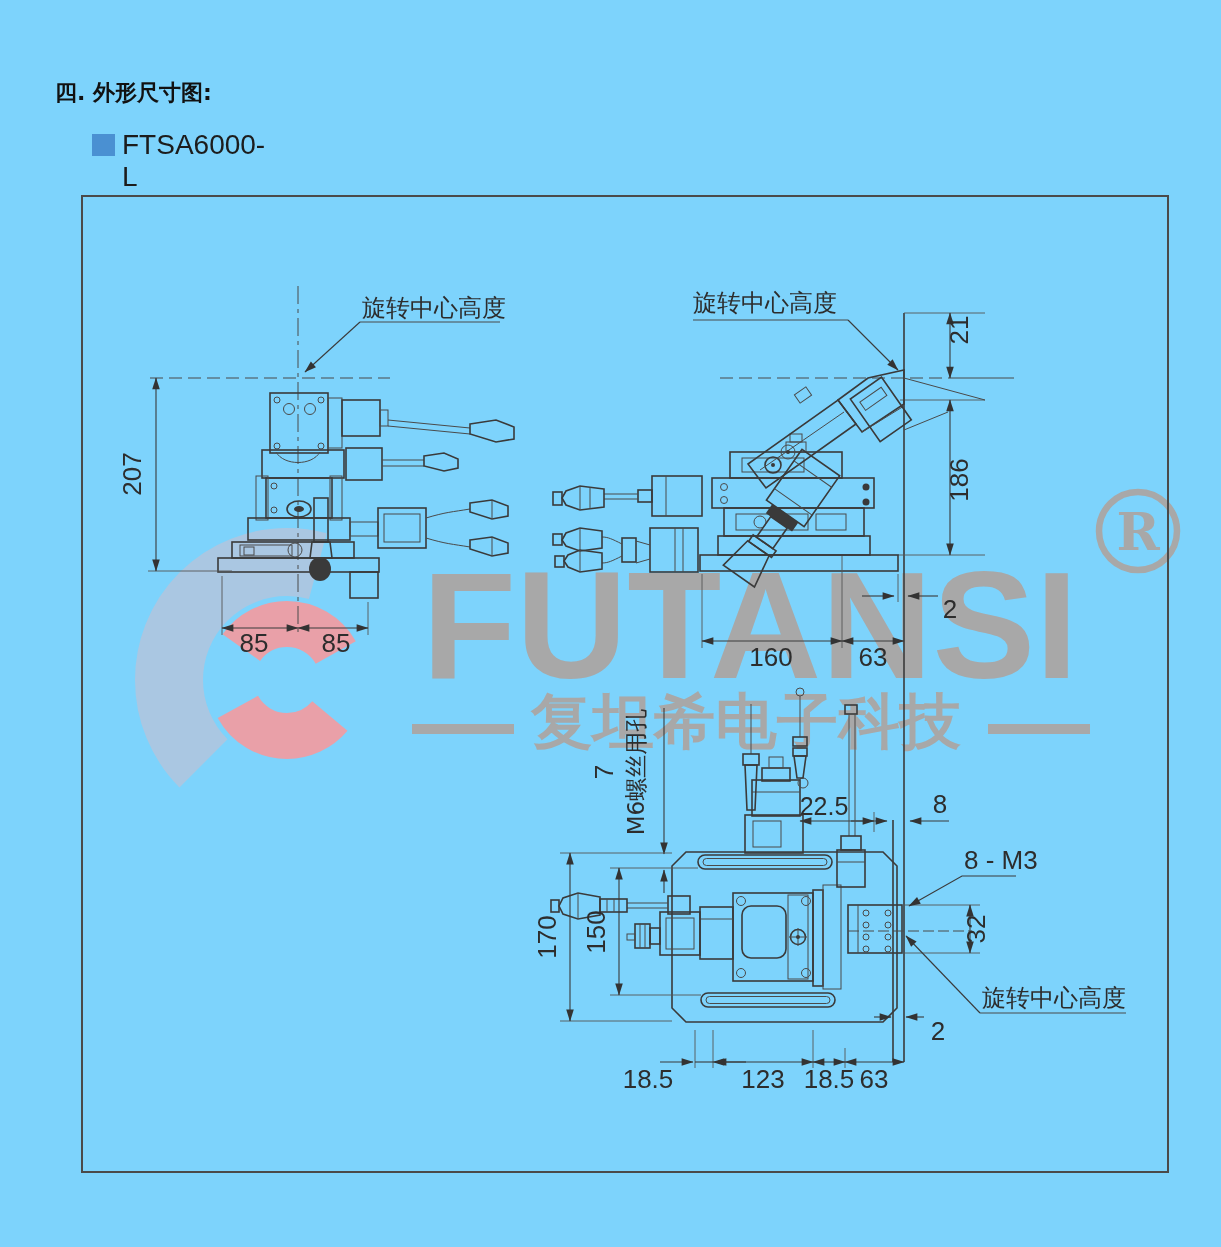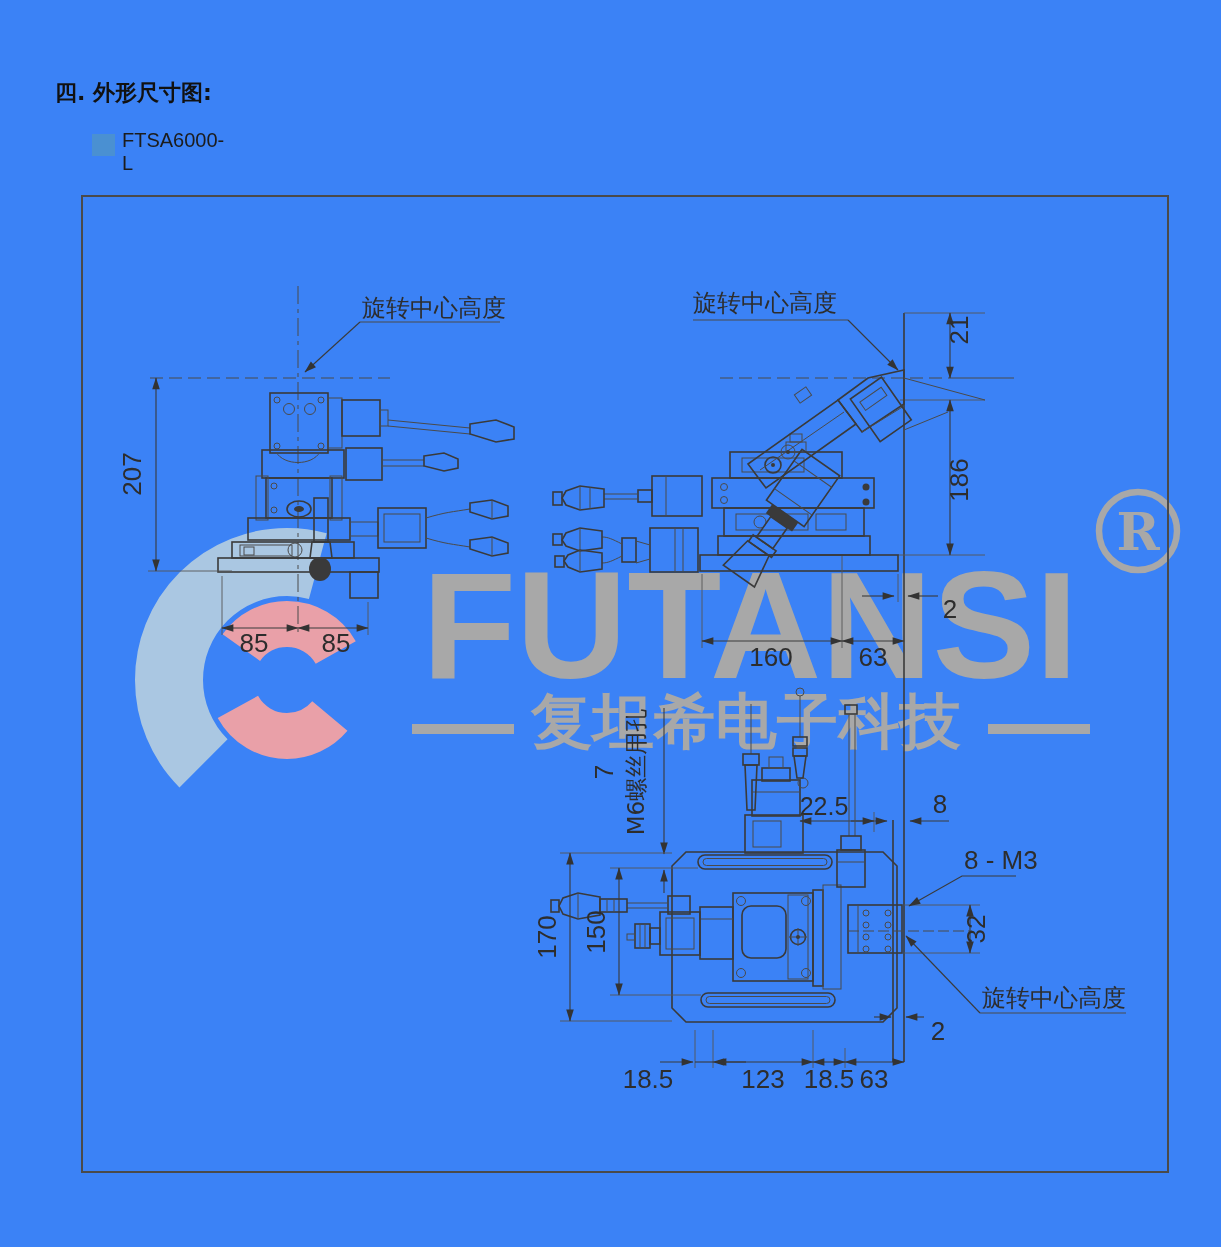--- a/index.html
+++ b/index.html
@@ -1,21 +1,21 @@
 <!DOCTYPE html>
 <html><head>
 <meta charset="utf-8">
 <style>
   html,body{margin:0;padding:0;background:#ffffff;}
-  #page{position:relative;width:1221px;height:1247px;background:#3b82f6;overflow:hidden;
+  #page{position:relative;width:1221px;height:1247px;background:#7dd3fc;overflow:hidden;
         font-family:"DejaVu Sans","Liberation Sans",sans-serif;}
   #heading{position:absolute;left:55px;top:78px;font-size:22px;font-weight:bold;color:#111;}
   #model-row{position:absolute;left:92px;top:129px;height:30px;}
   #bullet{position:absolute;left:0;top:5px;width:23px;height:22px;background:#4a90d2;}
-  #model-label{position:absolute;left:30px;top:0;font-size:20px;color:#1c1c1c;
+  #model-label{position:absolute;left:30px;top:0;font-size:28px;color:#1c1c1c;
                font-family:"Liberation Sans",sans-serif;}
   svg{position:absolute;left:0;top:0;}
   .ol{fill:none;stroke:#3a3a3a;stroke-width:1.6;}
   .tl{fill:none;stroke:#4a4a4a;stroke-width:1;}
   .dim{fill:none;stroke:#3a3a3a;stroke-width:1.1;}
   .ext{fill:none;stroke:#555;stroke-width:0.9;}
   .cl{fill:none;stroke:#4a4a4a;stroke-width:1;stroke-dasharray:18 5 4 5;}
   .dl{fill:none;stroke:#4a4a4a;stroke-width:1.1;stroke-dasharray:13 6;}
   .dash2{fill:none;stroke:#4a4a4a;stroke-width:1;stroke-dasharray:11 4;}
   .dark{fill:#3a3a3a;stroke:none;}

